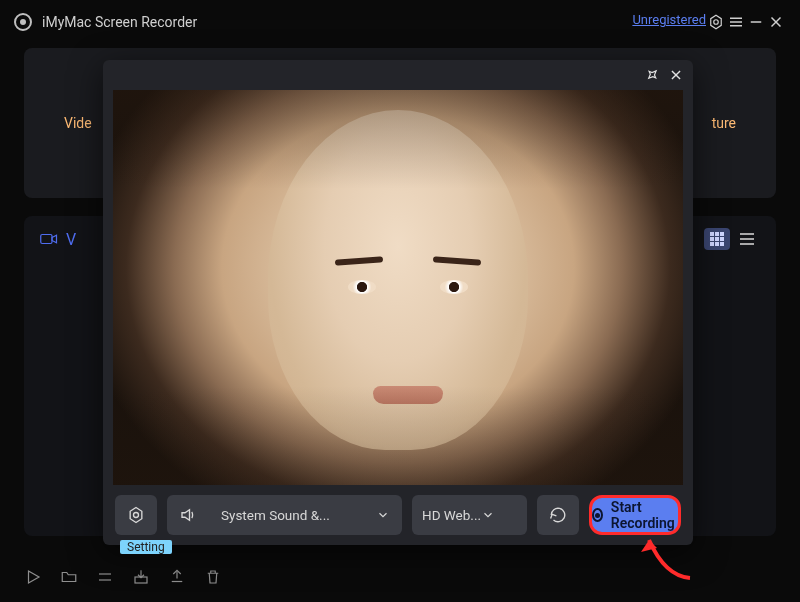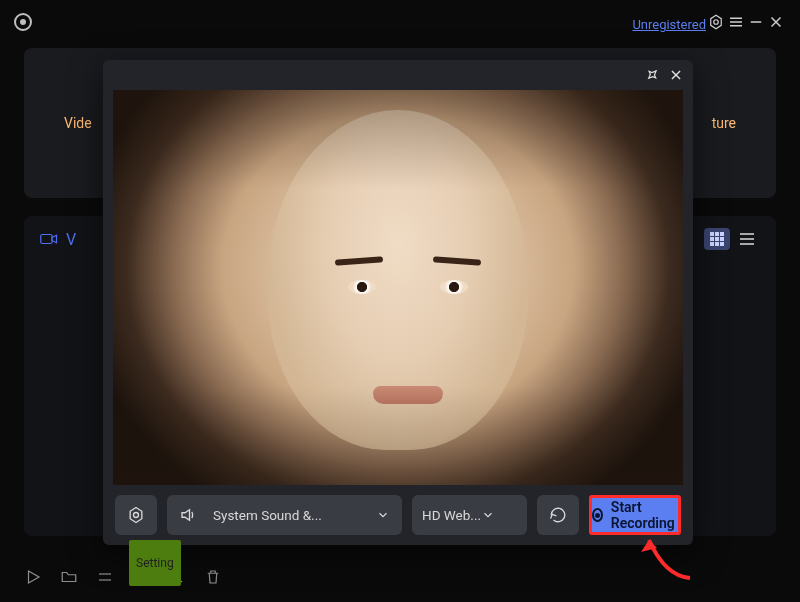--- a/index.html
+++ b/index.html
@@ -2,21 +2,21 @@
 <html><head>
 <meta charset="utf-8">
 <style>
 *{margin:0;padding:0;box-sizing:border-box;font-family:-apple-system,BlinkMacSystemFont,"Segoe UI",Roboto,sans-serif}
 body{width:800px;height:602px;background:#0a0a0a;color:#c8c8c8;overflow:hidden;position:relative}
 .titlebar{height:44px;display:flex;align-items:center;padding:0 14px;justify-content:space-between}
 .tb-left{display:flex;align-items:center;gap:10px}
 .logo{width:18px;height:18px;border:2px solid #bfbfbf;border-radius:50%;display:flex;align-items:center;justify-content:center}
 .logo-inner{width:6px;height:6px;background:#bfbfbf;border-radius:50%}
 .app-title{font-size:14px;color:#cfcfcf}
-.tb-right{display:flex;align-items:flex-end;gap:0}
+.tb-right{display:flex;align-items:flex-start;gap:0}
 .reg-link{color:#5b7ef0;text-decoration:underline;font-size:13px;cursor:pointer}
 .tb-icon{width:20px;height:20px;display:flex;align-items:center;justify-content:center;color:#cfcfcf;cursor:pointer}
 .tb-icon svg{width:18px;height:18px}
 .main{padding:0 24px}
 .card-row{height:150px;background:#1a1b1f;border-radius:8px;margin-top:4px;display:flex;align-items:center;padding:0 40px;justify-content:space-between}
 .card-item{color:#fdba74;font-size:14px}
 .list-area{margin-top:18px;background:#121317;border-radius:8px;height:320px;padding:12px 16px}
 .list-head{display:flex;align-items:center;justify-content:space-between}
 .list-left{display:flex;align-items:center;gap:8px;color:#4f6df0}
 .cam-mini{width:18px;height:14px}
@@ -38,41 +38,42 @@
 .eye.l{left:235px}.eye.r{left:327px}
 .brow{position:absolute;width:48px;height:6px;background:#3a2418;border-radius:3px;top:168px}
 .brow.l{left:222px;transform:rotate(-4deg)}.brow.r{left:320px;transform:rotate(4deg)}
 .lips{position:absolute;width:70px;height:18px;background:linear-gradient(180deg,#c98a74,#b87560);border-radius:10px 10px 14px 14px;top:296px;left:260px}
 
 .controls{height:60px;display:flex;align-items:center;padding:10px 12px;gap:10px}
 .ctrl{height:40px;background:#3a3c43;border-radius:6px;display:flex;align-items:center;justify-content:center;color:#d8d8d8;cursor:pointer}
 .gear-wrap{position:relative}
 .gear-btn{width:42px}
 .audio-btn{flex:0 0 235px;justify-content:space-between;padding:0 12px}
-.audio-left{display:flex;align-items:center;gap:16px;font-size:13.5px}
+.audio-left{display:flex;align-items:center;gap:24px;font-size:13.5px}
 .chev{width:14px;height:14px}
 .cam-btn{flex:0 0 115px;justify-content:flex-start;padding:0 10px;font-size:13.5px}
 .refresh-btn{width:42px}
-.start-btn{flex:1;background:#5b7ef0;color:#0c1530;font-weight:600;font-size:14px;gap:8px;border:3px solid #ff2b2b;border-radius:3px}
+.start-btn{flex:1;background:#5b7ef0;color:#0c1530;font-weight:600;font-size:14px;gap:8px;border:3px solid #ff2b2b;border-radius:13px}
 .rec-dot{width:14px;height:14px;border:2px solid #0c1530;border-radius:50%;display:flex;align-items:center;justify-content:center}
 .rec-dot::after{content:"";width:5px;height:5px;background:#0c1530;border-radius:50%}
 
-.tooltip{position:absolute;left:14px;top:45px;background:#4d7c0f;color:#222;font-size:12px;padding:16px 7px;border-radius:2px;white-space:nowrap}
+.tooltip{position:absolute;left:5px;top:45px;background:#7dd3fc;color:#222;font-size:12px;padding:0 7px;border-radius:2px;white-space:nowrap}
 
 .arrow{position:absolute;left:635px;top:530px;pointer-events:none}
 .arrow svg{width:70px;height:55px}
 </style>
 </head>
 <body>
 
 <div class="titlebar">
   <div class="tb-left">
     <div class="logo">
         <div class="logo-inner"></div>
       </div>
+    <div class="app-title">iMyMac Screen Recorder</div>
   </div>
   <div class="tb-right">
     <a class="reg-link">Unregistered</a>
     <div class="tb-icon">
       <svg viewBox="0 0 24 24" fill="none" stroke="currentColor" stroke-width="1.6">
           <polygon points="12,3 19,7.5 19,16.5 12,21 5,16.5 5,7.5"></polygon>
           <circle cx="12" cy="12" r="3"></circle>
         </svg>
     </div>
     <div class="tb-icon">

